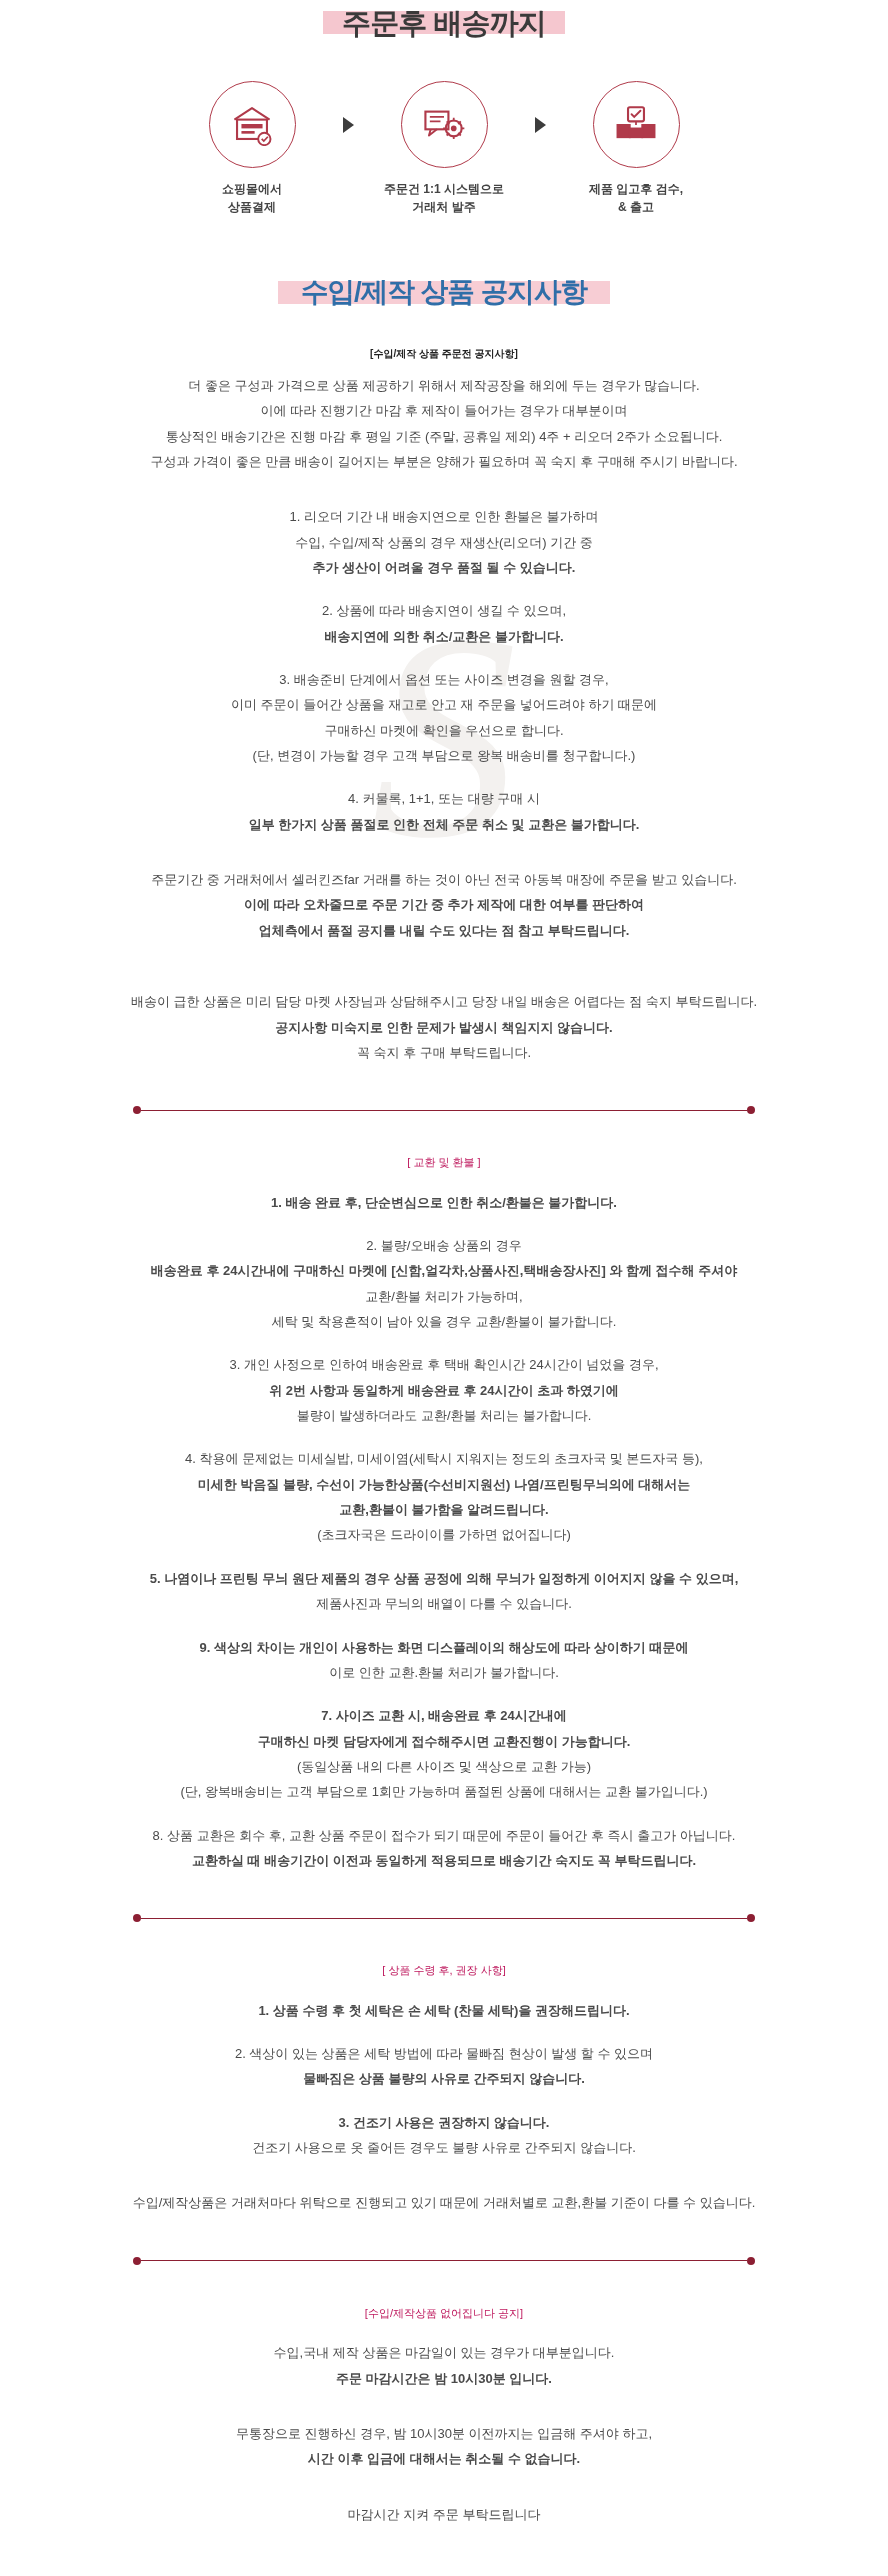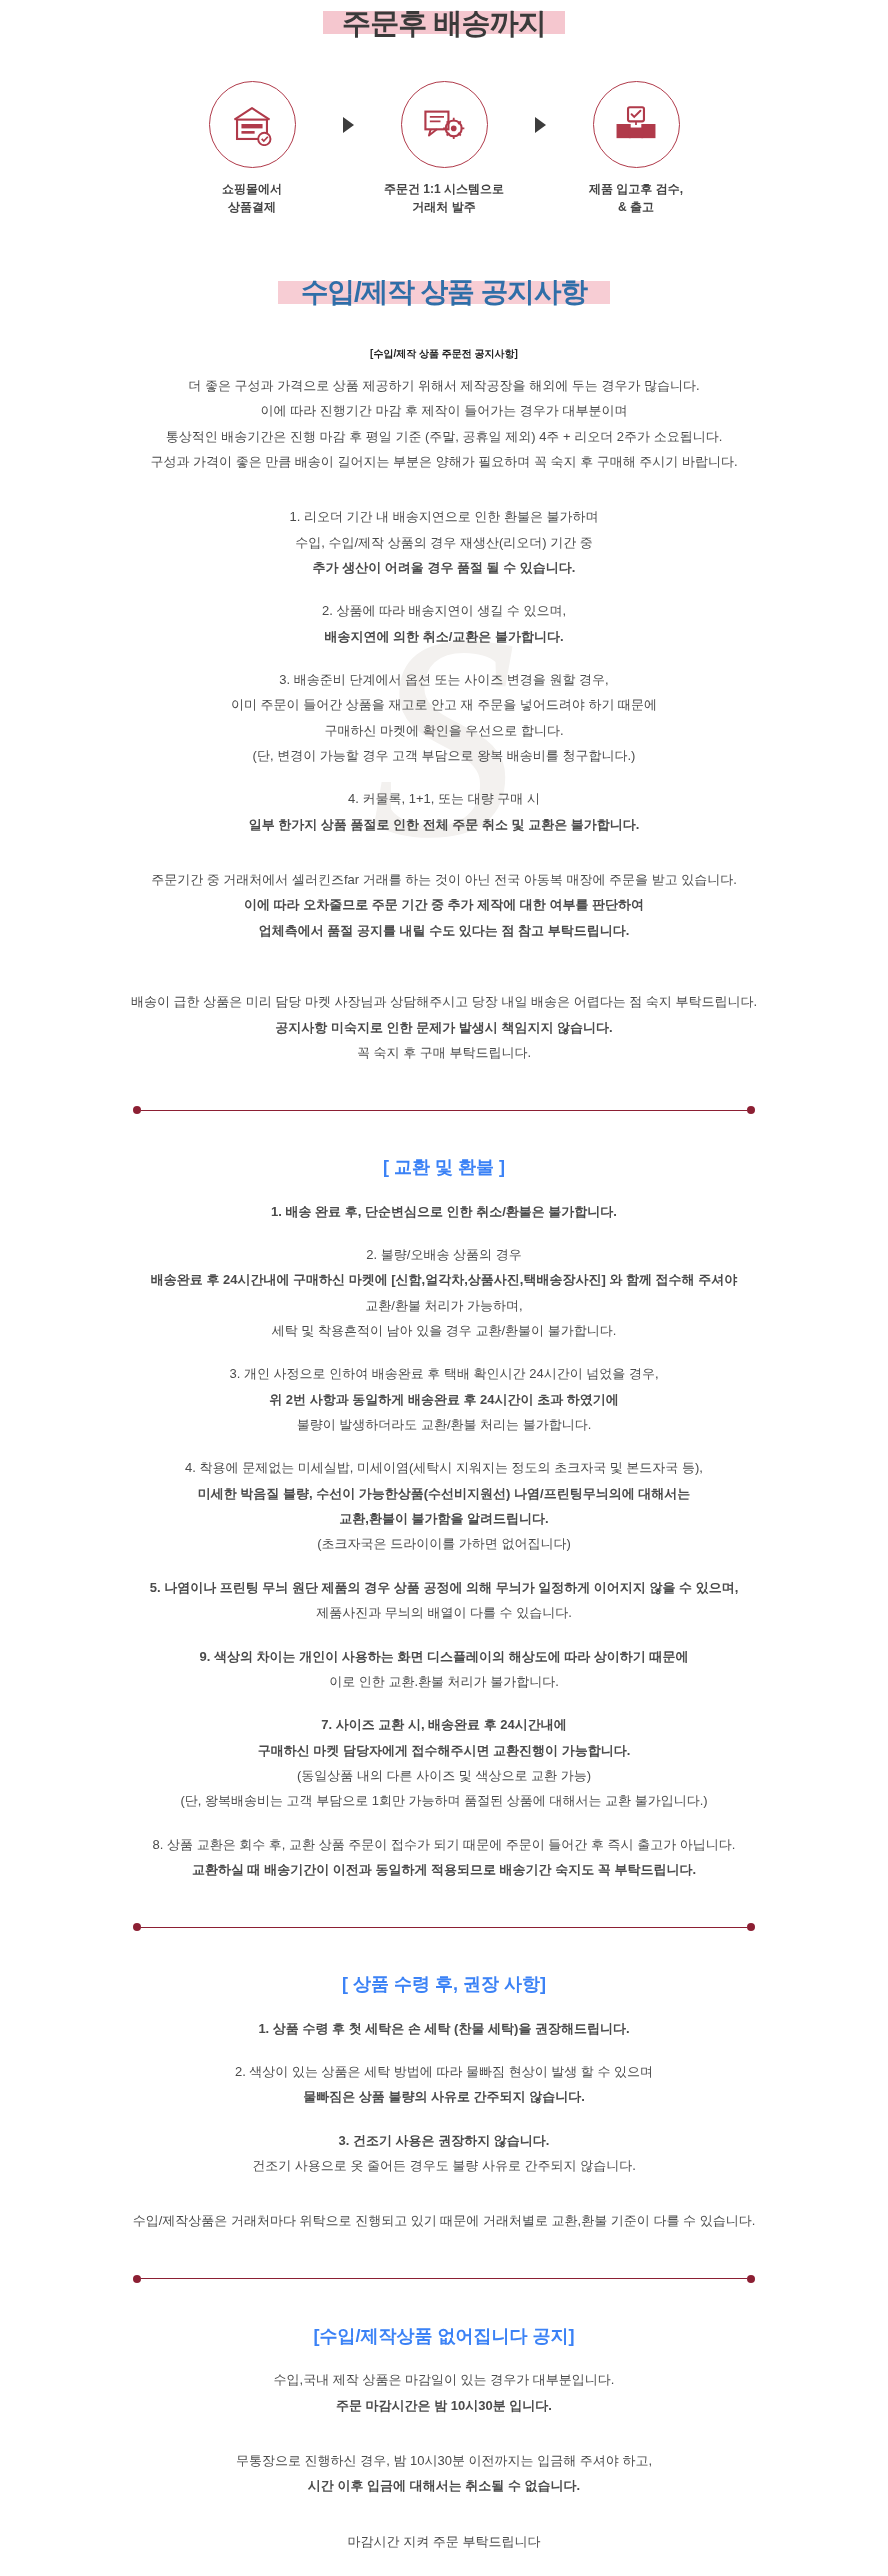--- a/index.html
+++ b/index.html
@@ -161,23 +161,23 @@
   }
   .divider .dot{
     position:absolute;top:0;
     width:8px;height:8px;border-radius:50%;
     background:#8c1f33;
   }
   .divider .dot.l{left:0;}
   .divider .dot.r{right:0;}
 
   .sec-hd{
-    font-size:18px;
-    font-weight:bold;
-    color:#3b82f6;
+    font-size:11px;
+    font-weight:normal;
+    color:#be185d;
     margin-bottom:19.5px;
   }
   .item{margin-top:18px;}
   .item:first-of-type{margin-top:0;}
 </style>
 </head>
 <body>
 
 <div class="page">
 

